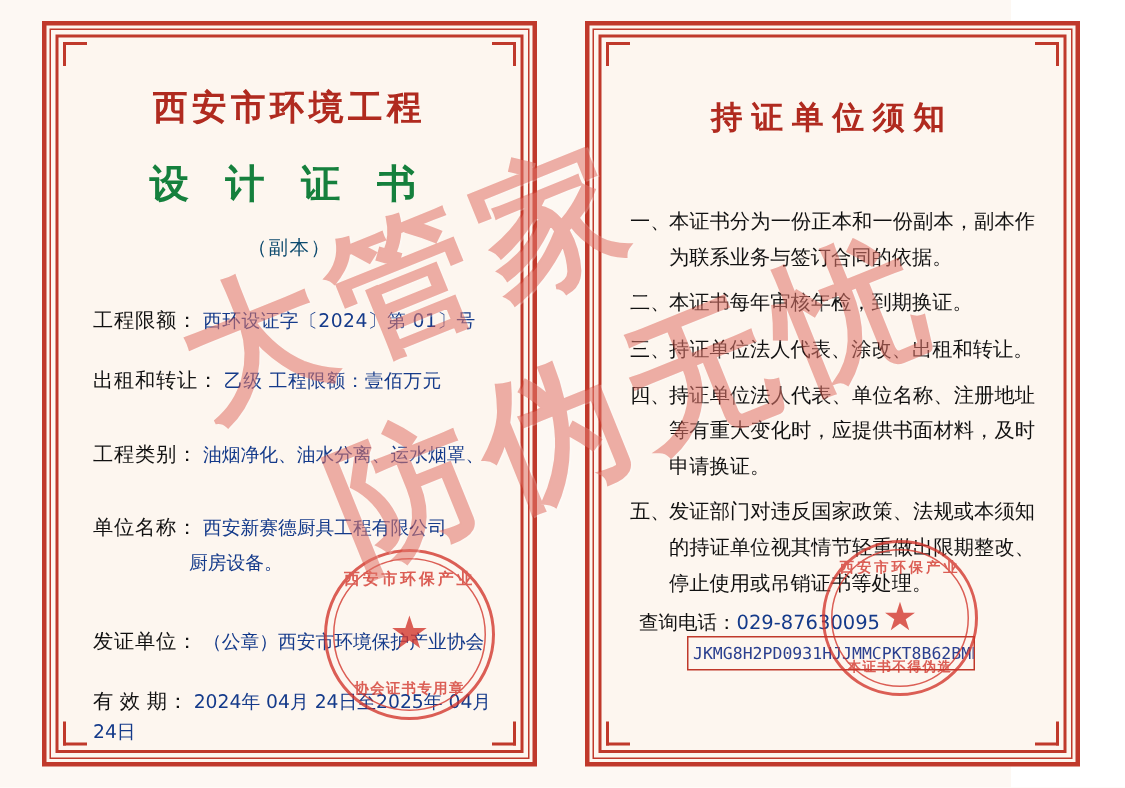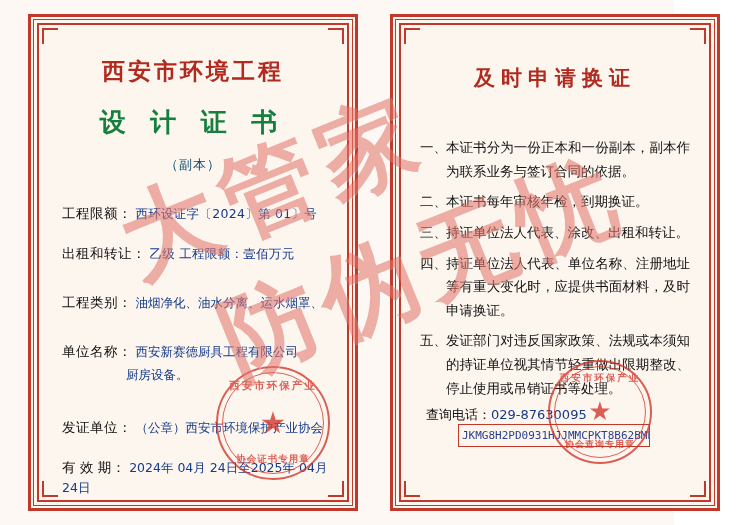--- a/index.html
+++ b/index.html
@@ -299,21 +299,21 @@
   <div class="panel right">
     <div class="border-outer"></div>
     <div class="border-mid"></div>
     <div class="border-inner"></div>
     <div class="corner tl"></div>
     <div class="corner tr"></div>
     <div class="corner bl"></div>
     <div class="corner br"></div>
 
     <div class="content">
-      <div class="r-title">及时申请换证</div>
+      <div class="r-title">持证单位须知</div>
 
       <div class="notice-list">
         <div class="notice-item">
           <span class="notice-num">一、</span>
           <span class="notice-text">本证书分为一份正本和一份副本，副本作为联系业务与签订合同的依据。</span>
         </div>
         <div class="notice-item">
           <span class="notice-num">二、</span>
           <span class="notice-text">本证书每年审核年检，到期换证。</span>
         </div>
@@ -345,21 +345,21 @@
     <div class="ring"></div>
     <div class="arc-top">西安市环保产业</div>
     <div class="star">★</div>
     <div class="arc-bottom">协会证书专用章</div>
   </div>
 
   <div class="stamp stamp-right">
     <div class="ring"></div>
     <div class="arc-top">西安市环保产业</div>
     <div class="star">★</div>
-    <div class="arc-bottom">协会查询专用章</div>
+    <div class="arc-bottom">本证书不得伪造</div>
   </div>
 
   <div class="watermark">
     <div class="wm-line1">大管家</div>
     <div class="wm-line2">防伪无忧</div>
   </div>
 
 </div>
 
 </body></html>

